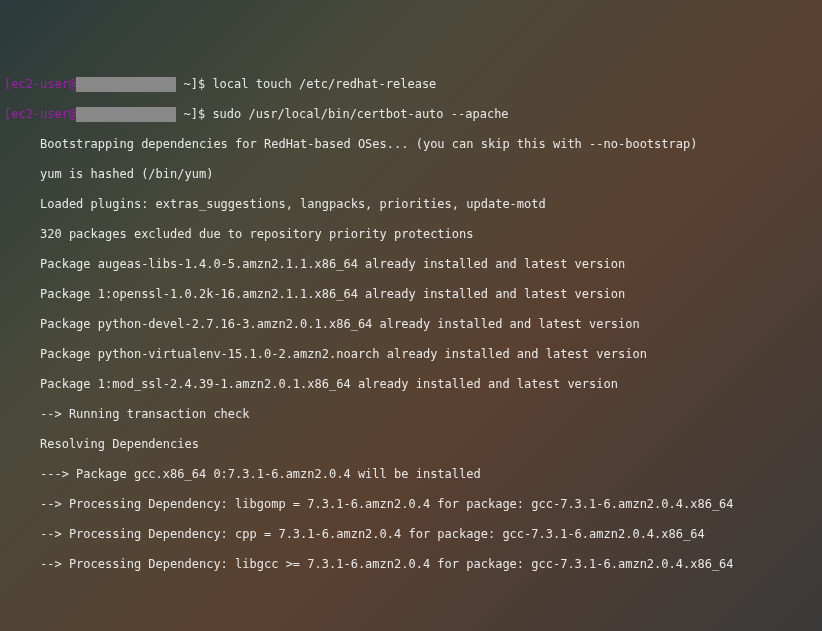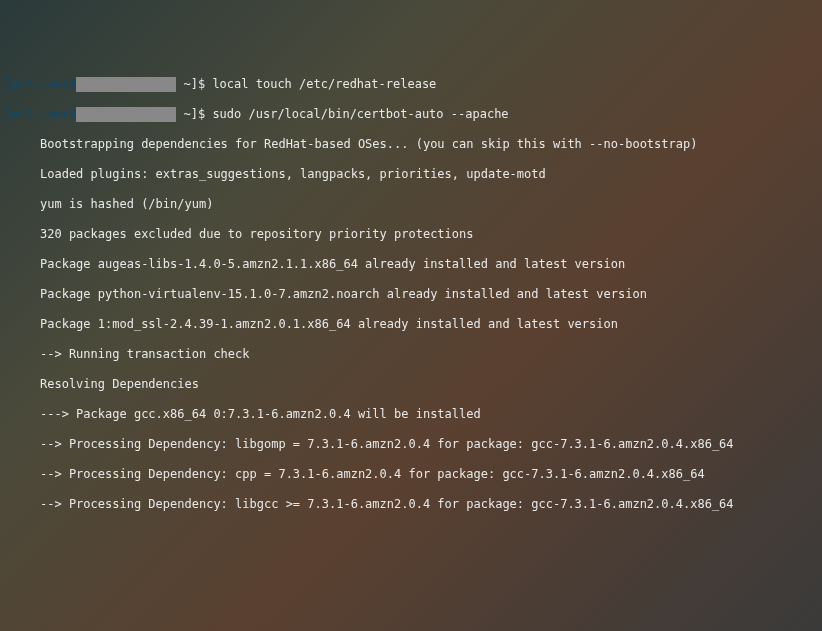--- a/index.html
+++ b/index.html
@@ -21,21 +21,21 @@
     }
     .terminal {
       padding: 2px 4px;
       position: relative;
       z-index: 1;
     }
     .line {
       white-space: pre;
     }
     .prompt-user {
-      color: #0c4a6e;
+      color: #a21caf;
       margin-top: 8px;
     }
     .prompt-host {
       background: #888;
       color: #888;
       display: inline-block;
       width: 100px;
     }
     .prompt-path {
       color: #e8e8e8;
@@ -50,25 +50,27 @@
   </style>
 </head>
 <body>
 
 
 
 <div class="terminal">
 <div class="line"><span class="prompt-user">[ec2-user@</span><span class="prompt-host">          </span><span class="prompt-path"> ~]$ </span><span class="cmd">local touch /etc/redhat-release</span></div>
 <div class="line"><span class="prompt-user">[ec2-user@</span><span class="prompt-host">          </span><span class="prompt-path"> ~]$ </span><span class="cmd">sudo /usr/local/bin/certbot-auto --apache</span></div>
 <div class="line output">Bootstrapping dependencies for RedHat-based OSes... (you can skip this with --no-bootstrap)</div>
+<div class="line output">yum is hashed (/bin/yum)</div>
 <div class="line output">Loaded plugins: extras_suggestions, langpacks, priorities, update-motd</div>
-<div class="line output">yum is hashed (/bin/yum)</div>
 <div class="line output">320 packages excluded due to repository priority protections</div>
 <div class="line output">Package augeas-libs-1.4.0-5.amzn2.1.1.x86_64 already installed and latest version</div>
-<div class="line output">Package python-virtualenv-15.1.0-7.amzn2.noarch already installed and latest version</div>
+<div class="line output">Package 1:openssl-1.0.2k-16.amzn2.1.1.x86_64 already installed and latest version</div>
+<div class="line output">Package python-devel-2.7.16-3.amzn2.0.1.x86_64 already installed and latest version</div>
+<div class="line output">Package python-virtualenv-15.1.0-2.amzn2.noarch already installed and latest version</div>
 <div class="line output">Package 1:mod_ssl-2.4.39-1.amzn2.0.1.x86_64 already installed and latest version</div>
 <div class="line output">--&gt; Running transaction check</div>
 <div class="line output">Resolving Dependencies</div>
 <div class="line output">---&gt; Package gcc.x86_64 0:7.3.1-6.amzn2.0.4 will be installed</div>
 <div class="line output">--&gt; Processing Dependency: libgomp = 7.3.1-6.amzn2.0.4 for package: gcc-7.3.1-6.amzn2.0.4.x86_64</div>
 <div class="line output">--&gt; Processing Dependency: cpp = 7.3.1-6.amzn2.0.4 for package: gcc-7.3.1-6.amzn2.0.4.x86_64</div>
 <div class="line output">--&gt; Processing Dependency: libgcc &gt;= 7.3.1-6.amzn2.0.4 for package: gcc-7.3.1-6.amzn2.0.4.x86_64</div>
 
 
 

